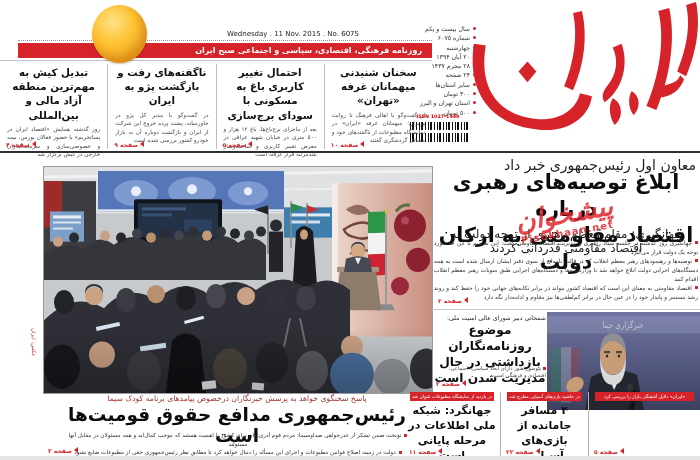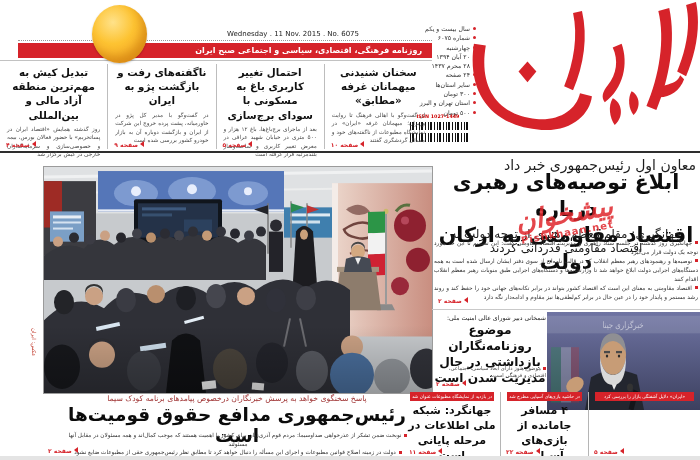--- a/index.html
+++ b/index.html
@@ -134,21 +134,21 @@
 
   <div class="abs strip">
     <span class="slogan">روزنامه فرهنگی، اقتصادی، سیاسی و اجتماعی صبح ایران</span>
   </div>
   <div class="abs subline"></div>
   <div class="abs sun"></div>
   <div class="abs rule-main"></div>
 
   <div class="abs toprow">
     <div class="ts">
-      <h3>سخنان شنیدنی میهمانان غرفه «مطابق»</h3>
+      <h3>سخنان شنیدنی میهمانان غرفه «تهران»</h3>
       <p>از گفت‌وگو با اهالی فرهنگ تا روایت وزیران؛ میهمانان غرفه «ایران» در نمایشگاه مطبوعات از ناگفته‌های خود و مسائل گردشگری گفتند</p>
       <span class="pmark">صفحه ۱۰</span>
     </div>
     <div class="ts">
       <h3>احتمال تغییر کاربری باغ به مسکونی با سودای برج‌سازی</h3>
       <p>بعد از ماجرای برج‌باغ‌ها، باغ ۱۲ هزار و ۵۰۰ متری در خیابان شهید عراقی در معرض تغییر کاربری و ساخت‌وساز بلندمرتبه قرار گرفته است</p>
       <span class="pmark">صفحه ۵</span>
     </div>
     <div class="ts">
       <h3>ناگفته‌های رفت و بازگشت پژو به ایران</h3>

